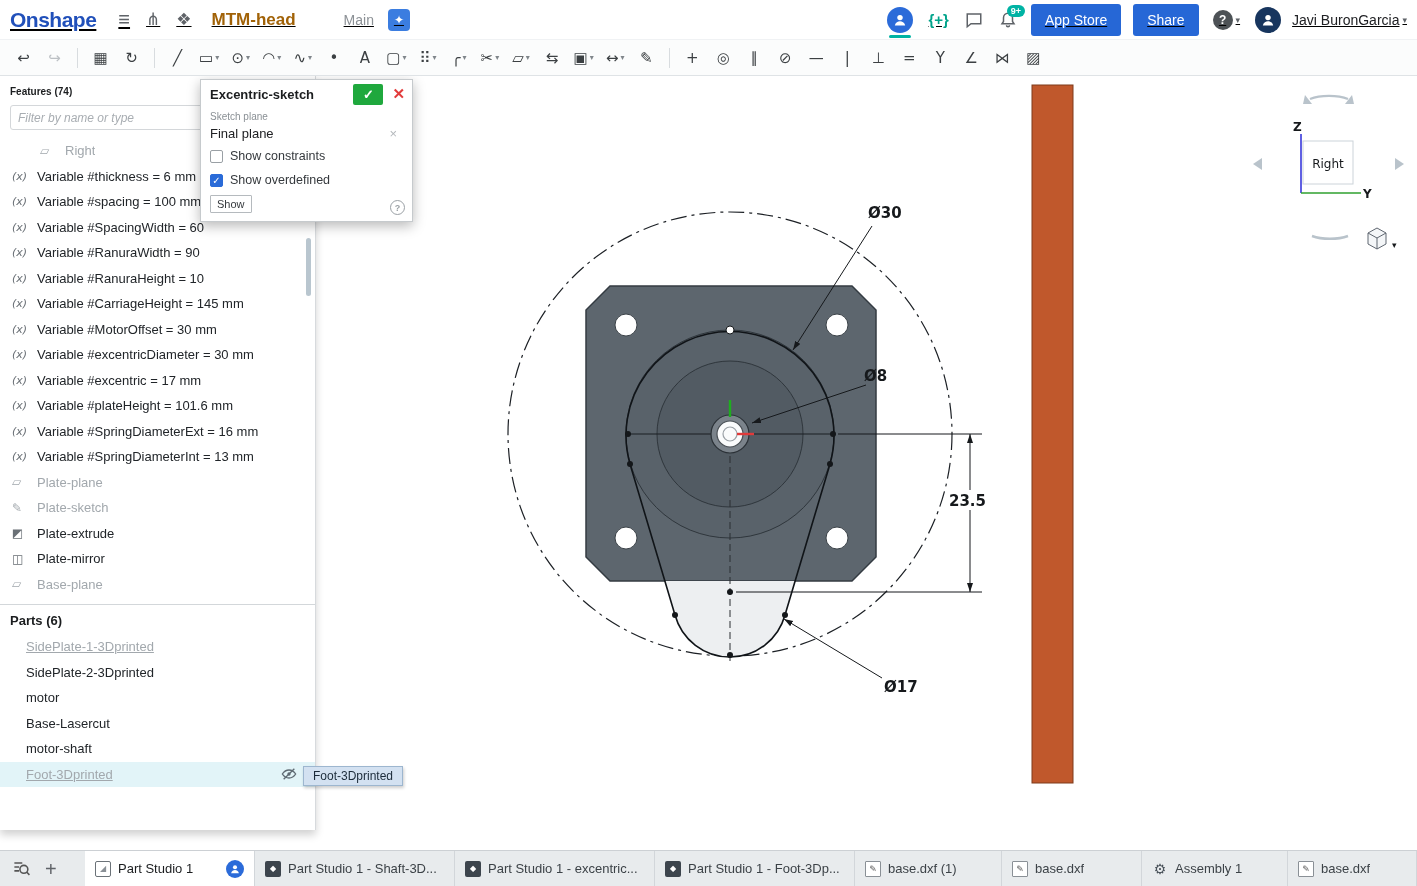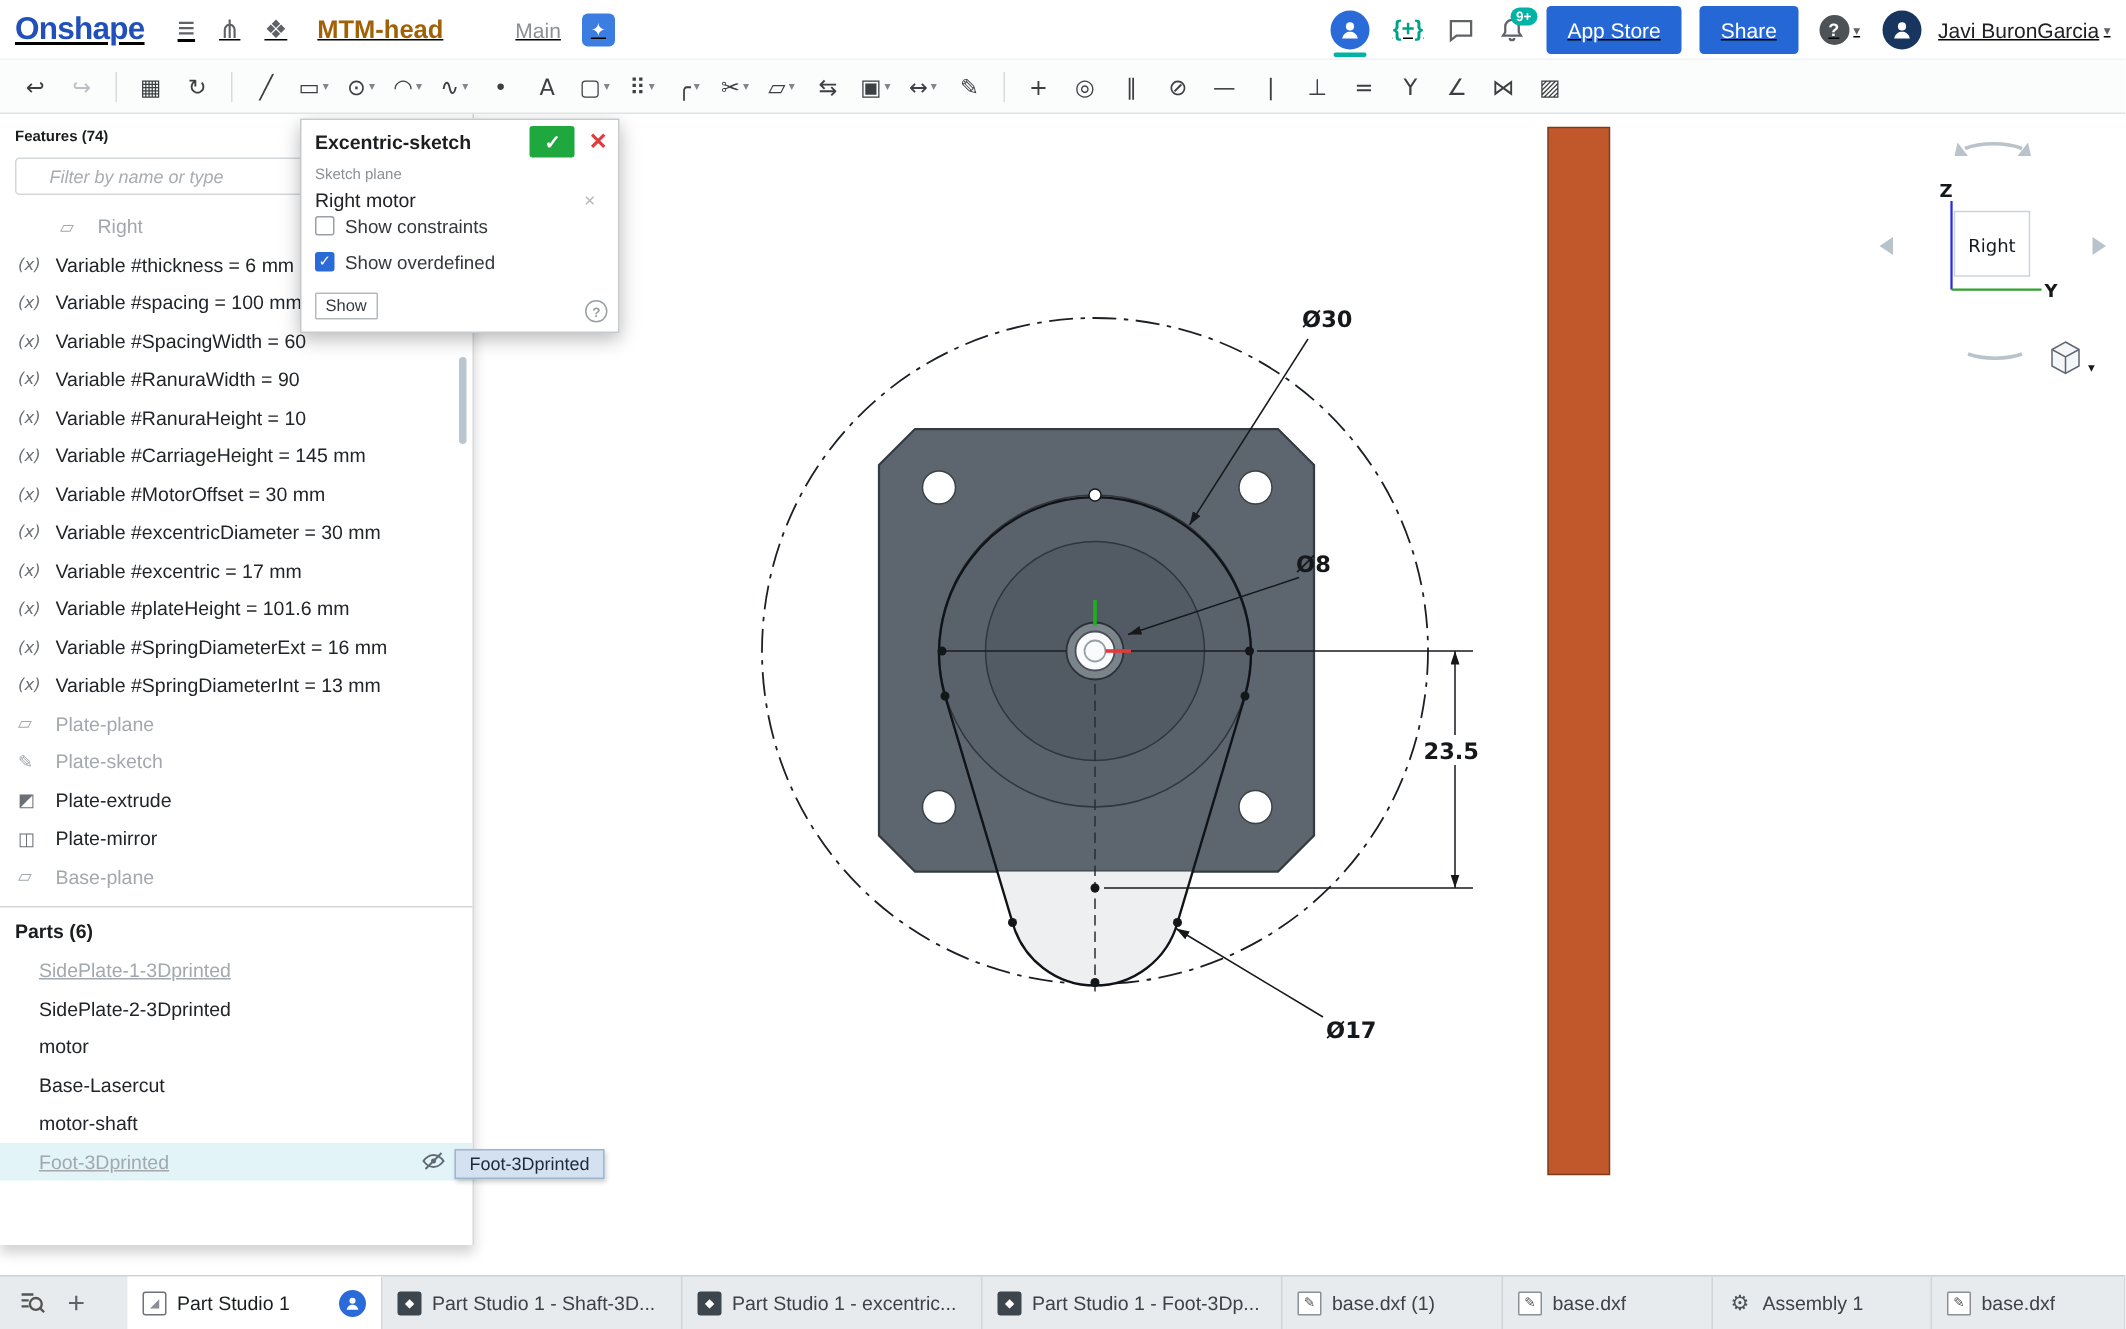--- a/index.html
+++ b/index.html
@@ -45,21 +45,21 @@
 
   
   .canvas { position:absolute; left:316px; top:76px; width:1101px; height:774px; z-index:1; background:#fff;}
   .canvas text { font-family:"DejaVu Sans", sans-serif; fill:#16191c; }
 
   
   .fpanel { position:absolute; left:0; top:76px; width:316px; height:754px; background:#fff; z-index:5;
             border-right:1px solid #d7dadd; box-shadow:0 5px 8px rgba(0,0,0,0.18);}
   .fp-title { padding:10px 10px 8px; font-weight:bold; font-size:10px; color:#1b1d1f;}
   .filter { display:block; margin:0 10px; width:286px; height:25px; border:1px solid #d4d7da; border-radius:3px;
-            font-size:12px; padding:0 22px; font-family:inherit; color:#444;}
+            font-size:12px; padding:0 7px; font-family:inherit; color:#444;}
   .filter::placeholder { color:#a8adb2; font-style:italic; }
   .flist { margin-top:8px; }
   .frow { height:25.5px; display:flex; align-items:center; padding-left:12px; font-size:13px; color:#212529; cursor:pointer;}
   .frow.indent { padding-left:40px; }
   .ficon { width:25px; flex:none; color:#6a7076; font-size:12px; font-family:"DejaVu Sans", sans-serif;}
   .ficon.var { font-style:italic; font-size:11px; }
   .frow.muted .flabel, .frow.muted .ficon { color:#a2a8ad; }
   .flabel { white-space:nowrap; overflow:hidden; }
   .parts-hdr { border-top:1px solid #d3d7da; margin-top:7px; padding:8px 10px 6px; font-weight:bold; font-size:13px; color:#1b1d1f;}
   .prow { height:25.5px; display:flex; align-items:center; padding-left:26px; font-size:13px; color:#212529; cursor:pointer;}
@@ -73,21 +73,21 @@
             border:1px solid #c6cacd; box-shadow:0 4px 12px rgba(0,0,0,0.28);}
   .dlg-head { display:flex; align-items:center; height:28px; padding:0 7px 0 9px;}
   .dlg-title { flex:1; font-weight:bold; font-size:13px; color:#1b1d1f;}
   .ok { width:30px; height:21px; background:#1fa83d; border:none; border-radius:2px; color:#fff; font-size:13px;
         cursor:pointer; display:flex; align-items:center; justify-content:center; font-weight:bold;}
   .cancel { color:#e23b3b; font-weight:bold; font-size:15px; margin-left:9px; cursor:pointer;}
   .dlg-body { position:relative; padding:3px 9px 8px; }
   .small-label { font-size:10px; color:#8a9095; }
   .plane-row { display:flex; align-items:center; height:22px; font-size:13px; color:#202124; cursor:pointer;}
   .plane-row .rm { margin-left:auto; margin-right:6px; color:#b4b8bc; font-size:13px; cursor:pointer;}
-  .chk-row { display:flex; align-items:flex-start; height:24px; gap:7px; font-size:12.5px; color:#35393d; cursor:pointer;}
+  .chk-row { display:flex; align-items:center; height:24px; gap:7px; font-size:12.5px; color:#35393d; cursor:pointer;}
   .box { width:13px; height:13px; border:1px solid #9aa0a5; border-radius:2px; background:#fff; flex:none;
          font-size:10px; line-height:12px; text-align:center; color:transparent;}
   .box.checked { background:#2a6bd8; border-color:#2a6bd8; color:#fff; }
   .final-btn { display:inline-block; border:1px solid #b5babe; border-radius:1px; font-size:11px;
                padding:2px 6px; margin-top:3px; color:#35393d; cursor:pointer;}
   .help-q { position:absolute; right:7px; bottom:6px; width:15px; height:15px; border:1.5px solid #9aa0a5;
             border-radius:50%; color:#9aa0a5; font-size:9px; font-weight:bold;
             display:flex; align-items:center; justify-content:center; cursor:pointer;}
 
   
@@ -472,21 +472,21 @@
 
   <div class="dialog">
     <div class="dlg-head">
       <span class="dlg-title">Excentric-sketch</span>
       <button class="ok">✓</button>
       <span class="cancel">✕</span>
     </div>
     <div class="dlg-body">
       <div class="small-label">Sketch plane</div>
       <div class="plane-row">
-        <span>Right motor</span>
+        <span>Final plane</span>
         <span class="rm">×</span>
       </div>
       <label class="chk-row">
         <span class="box"></span>
         <span>Show constraints</span>
       </label>
       <label class="chk-row">
         <span class="box checked">✓</span>
         <span>Show overdefined</span>
       </label>

